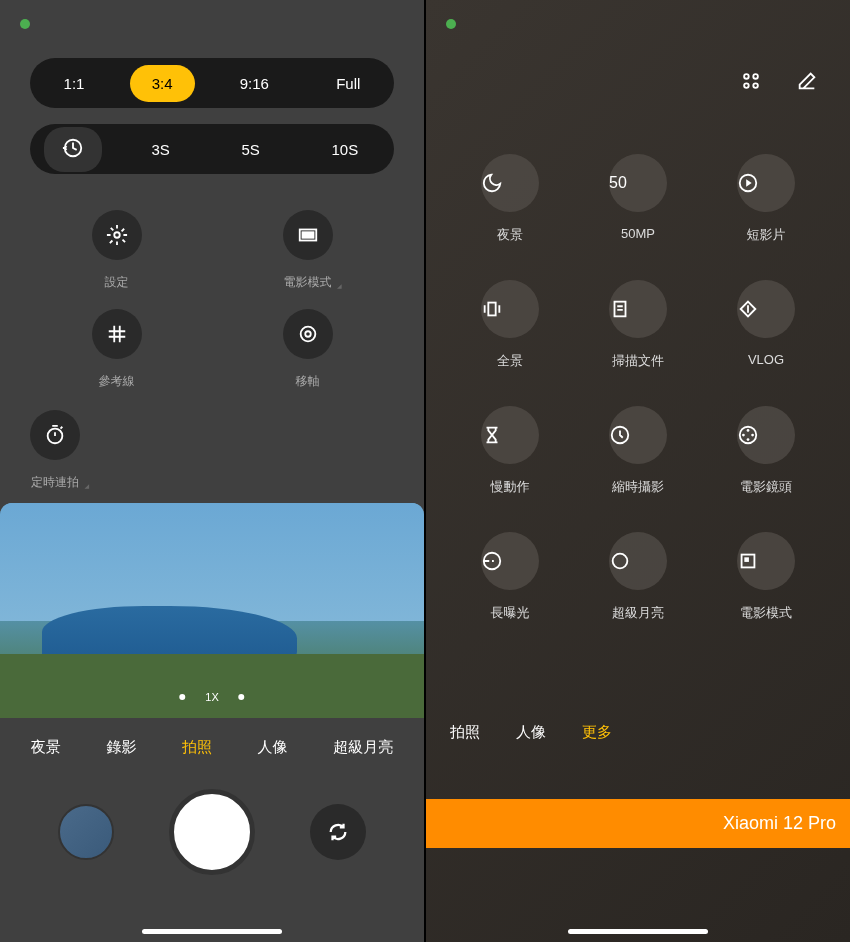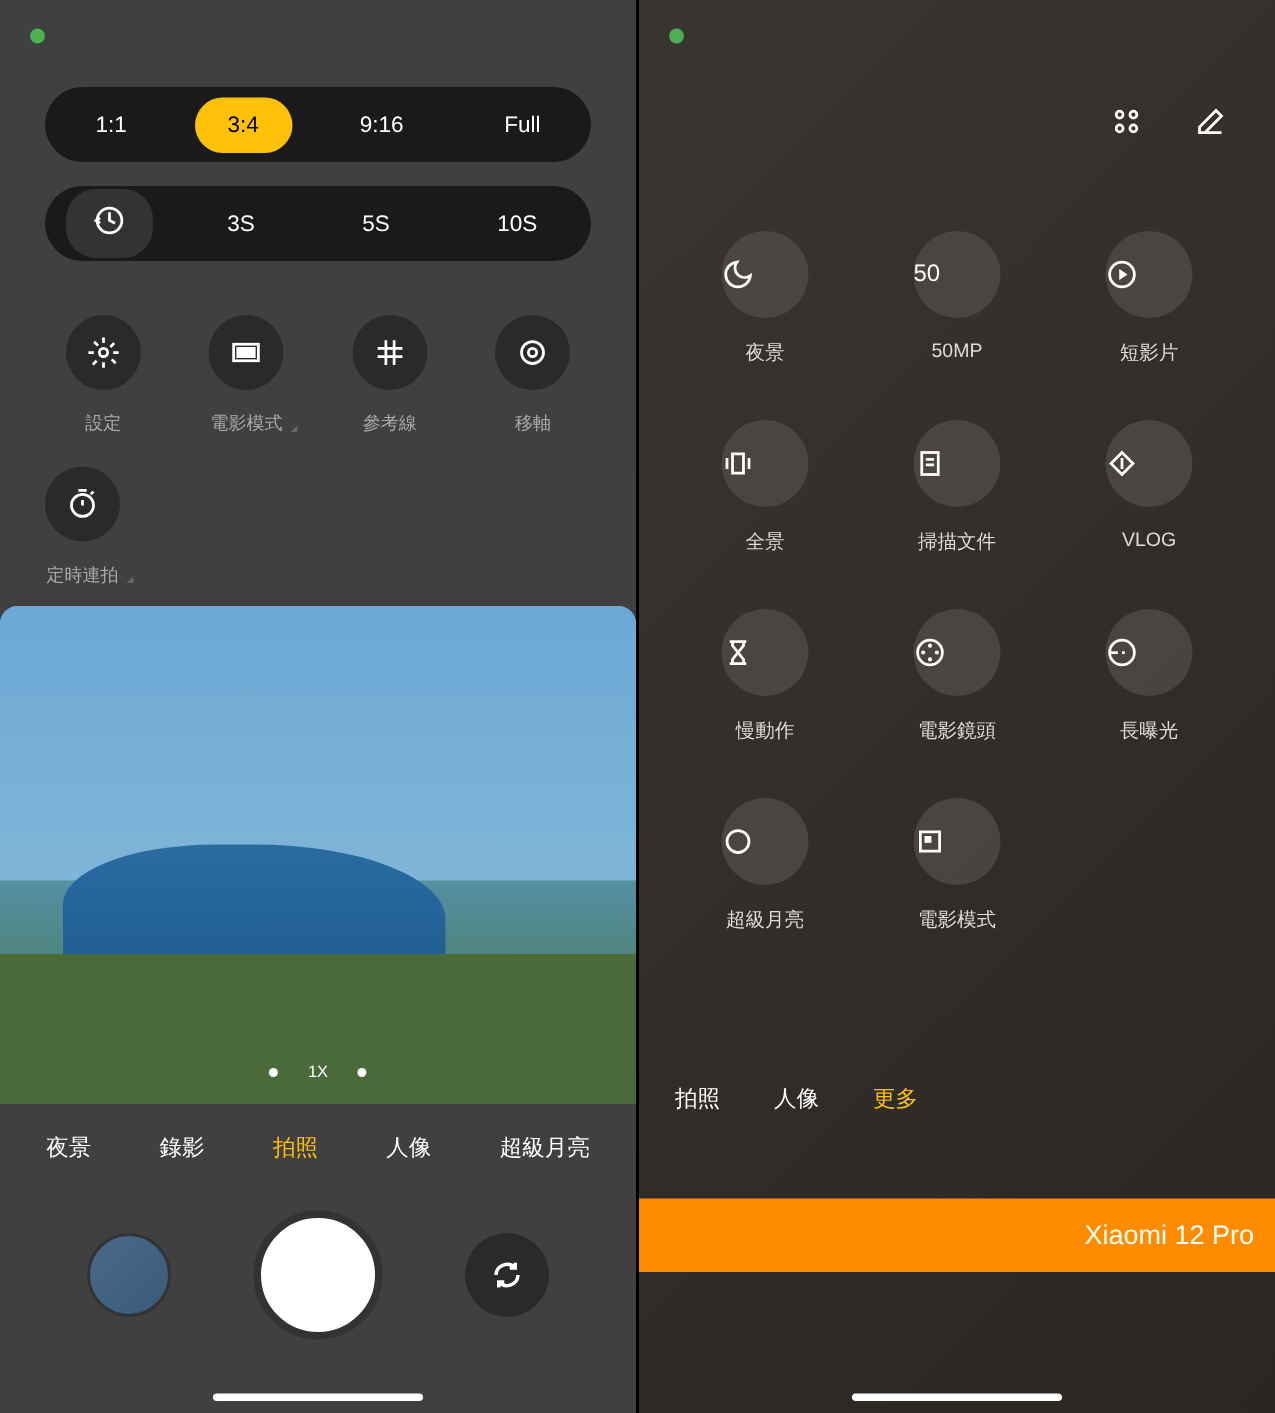--- a/index.html
+++ b/index.html
@@ -9,29 +9,29 @@
     .status-bar { height: 48px; display: flex; align-items: center; padding: 0 20px; }
     .green-dot { width: 10px; height: 10px; background: #4caf50; border-radius: 50%; }
     
     .top-controls { padding: 10px 30px 0; }
     .pill-row { display: flex; background: #1a1a1a; border-radius: 28px; height: 50px; align-items: center; justify-content: space-around; margin-bottom: 16px; }
     .pill-item { color: #fff; font-size: 15px; font-weight: 500; padding: 10px 22px; border-radius: 24px; cursor: pointer; }
     .pill-item.active { background: #ffc107; color: #000; }
     .pill-item.icon-only { padding: 10px 18px; }
     .pill-item.icon-active { background: #333; border-radius: 20px; }
     
-    .action-grid { display: grid; grid-template-columns: repeat(4, 1fr); gap: 18px; padding: 20px 30px 10px; }
+    .action-grid { display: grid; grid-template-columns: repeat(2, 1fr); gap: 18px; padding: 20px 30px 10px; }
     .action-item { display: flex; flex-direction: column; align-items: center; gap: 14px; }
     .action-circle { width: 50px; height: 50px; background: #2a2a2a; border-radius: 50%; display: flex; align-items: center; justify-content: center; color: #fff; cursor: pointer; }
     .action-label { color: #aaa; font-size: 12px; position: relative; }
     .action-label.arrow::after { content: '◢'; position: absolute; font-size: 6px; right: -10px; bottom: 2px; color: #666; }
     
     .action-grid.second { grid-template-columns: 1fr; justify-items: start; padding-top: 10px; padding-bottom: 12px; }
     
-    .viewfinder { height: 332px; background: linear-gradient(to bottom, #6ba8d4 0%, #5a9bc9 40%, #4a7a5a 85%, #3a5a3a 100%); position: relative; border-radius: 12px 12px 0 0; overflow: hidden; padding-left: 47px; }
+    .viewfinder { height: 215px; background: linear-gradient(to bottom, #6ba8d4 0%, #5a9bc9 40%, #4a7a5a 85%, #3a5a3a 100%); position: relative; border-radius: 12px 12px 0 0; overflow: hidden; padding-left: 47px; }
     .viewfinder-content { position: absolute; inset: 0; }
     .sky { height: 55%; background: linear-gradient(to bottom, #6ba8d4, #7fb5d8); }
     .water { position: absolute; top: 48%; left: 10%; width: 60%; height: 30%; background: linear-gradient(to bottom, #2a6ba0, #1e5a90); border-radius: 40% 50% 30% 20%; }
     .grass { position: absolute; bottom: 0; width: 100%; height: 30%; background: #4a6a3a; }
     .zoom-indicator { position: absolute; bottom: 15px; left: 50%; transform: translateX(-50%); display: flex; align-items: center; gap: 20px; color: #fff; font-size: 11px; }
     .zoom-dot { width: 6px; height: 6px; background: #fff; border-radius: 50%; }
     
     .mode-tabs { display: flex; justify-content: space-around; padding: 20px 8px; }
     .mode-tab { color: #fff; font-size: 15px; font-weight: 500; cursor: pointer; }
     .mode-tab.active { color: #ffc107; }
@@ -245,20 +245,29 @@
           <svg viewBox="0 0 24 24">
             <path fill="none" stroke="currentColor" stroke-width="2" d="M6 4h12M6 20h12M8 4v3l4 5 4-5V4M8 20v-3l4-5 4 5v3"></path>
           </svg>
         </div>
       <span class="mode-label">慢動作</span>
     </div>
     <div class="mode-item">
       <div class="mode-circle">
           <svg viewBox="0 0 24 24">
             <circle cx="12" cy="12" r="9" fill="none" stroke="currentColor" stroke-width="2"></circle>
+            <path stroke="currentColor" stroke-width="2" d="M12 7v5l3 3"></path>
+          </svg>
+        </div>
+      <span class="mode-label">縮時攝影</span>
+    </div>
+    <div class="mode-item">
+      <div class="mode-circle">
+          <svg viewBox="0 0 24 24">
+            <circle cx="12" cy="12" r="9" fill="none" stroke="currentColor" stroke-width="2"></circle>
             <circle cx="12" cy="7" r="1.5" fill="currentColor"></circle>
             <circle cx="12" cy="17" r="1.5" fill="currentColor"></circle>
             <circle cx="7" cy="12" r="1.5" fill="currentColor"></circle>
             <circle cx="17" cy="12" r="1.5" fill="currentColor"></circle>
           </svg>
         </div>
       <span class="mode-label">電影鏡頭</span>
     </div>
     <div class="mode-item">
       <div class="mode-circle">

